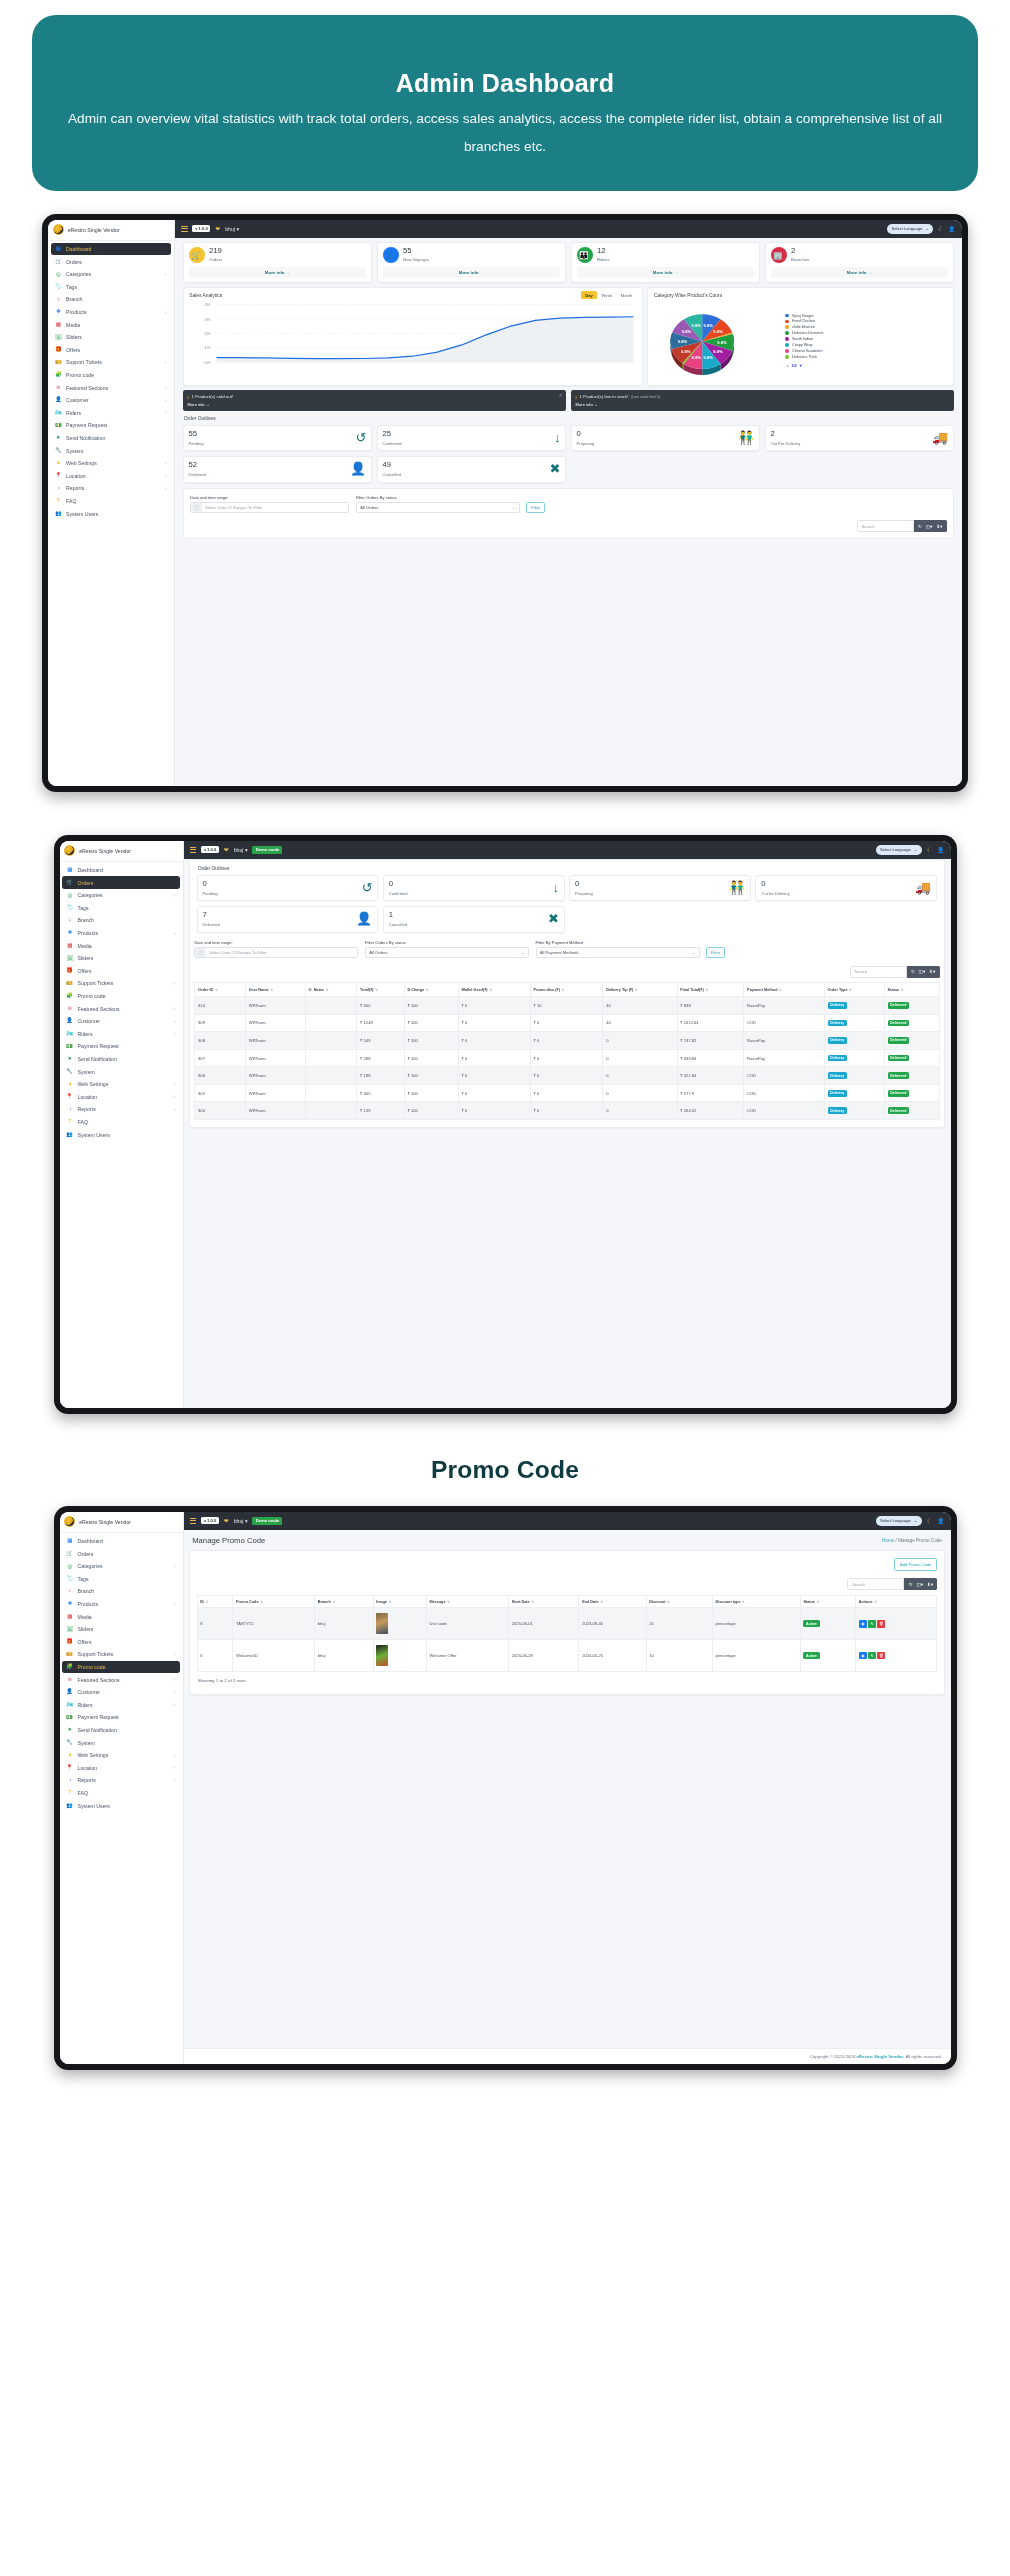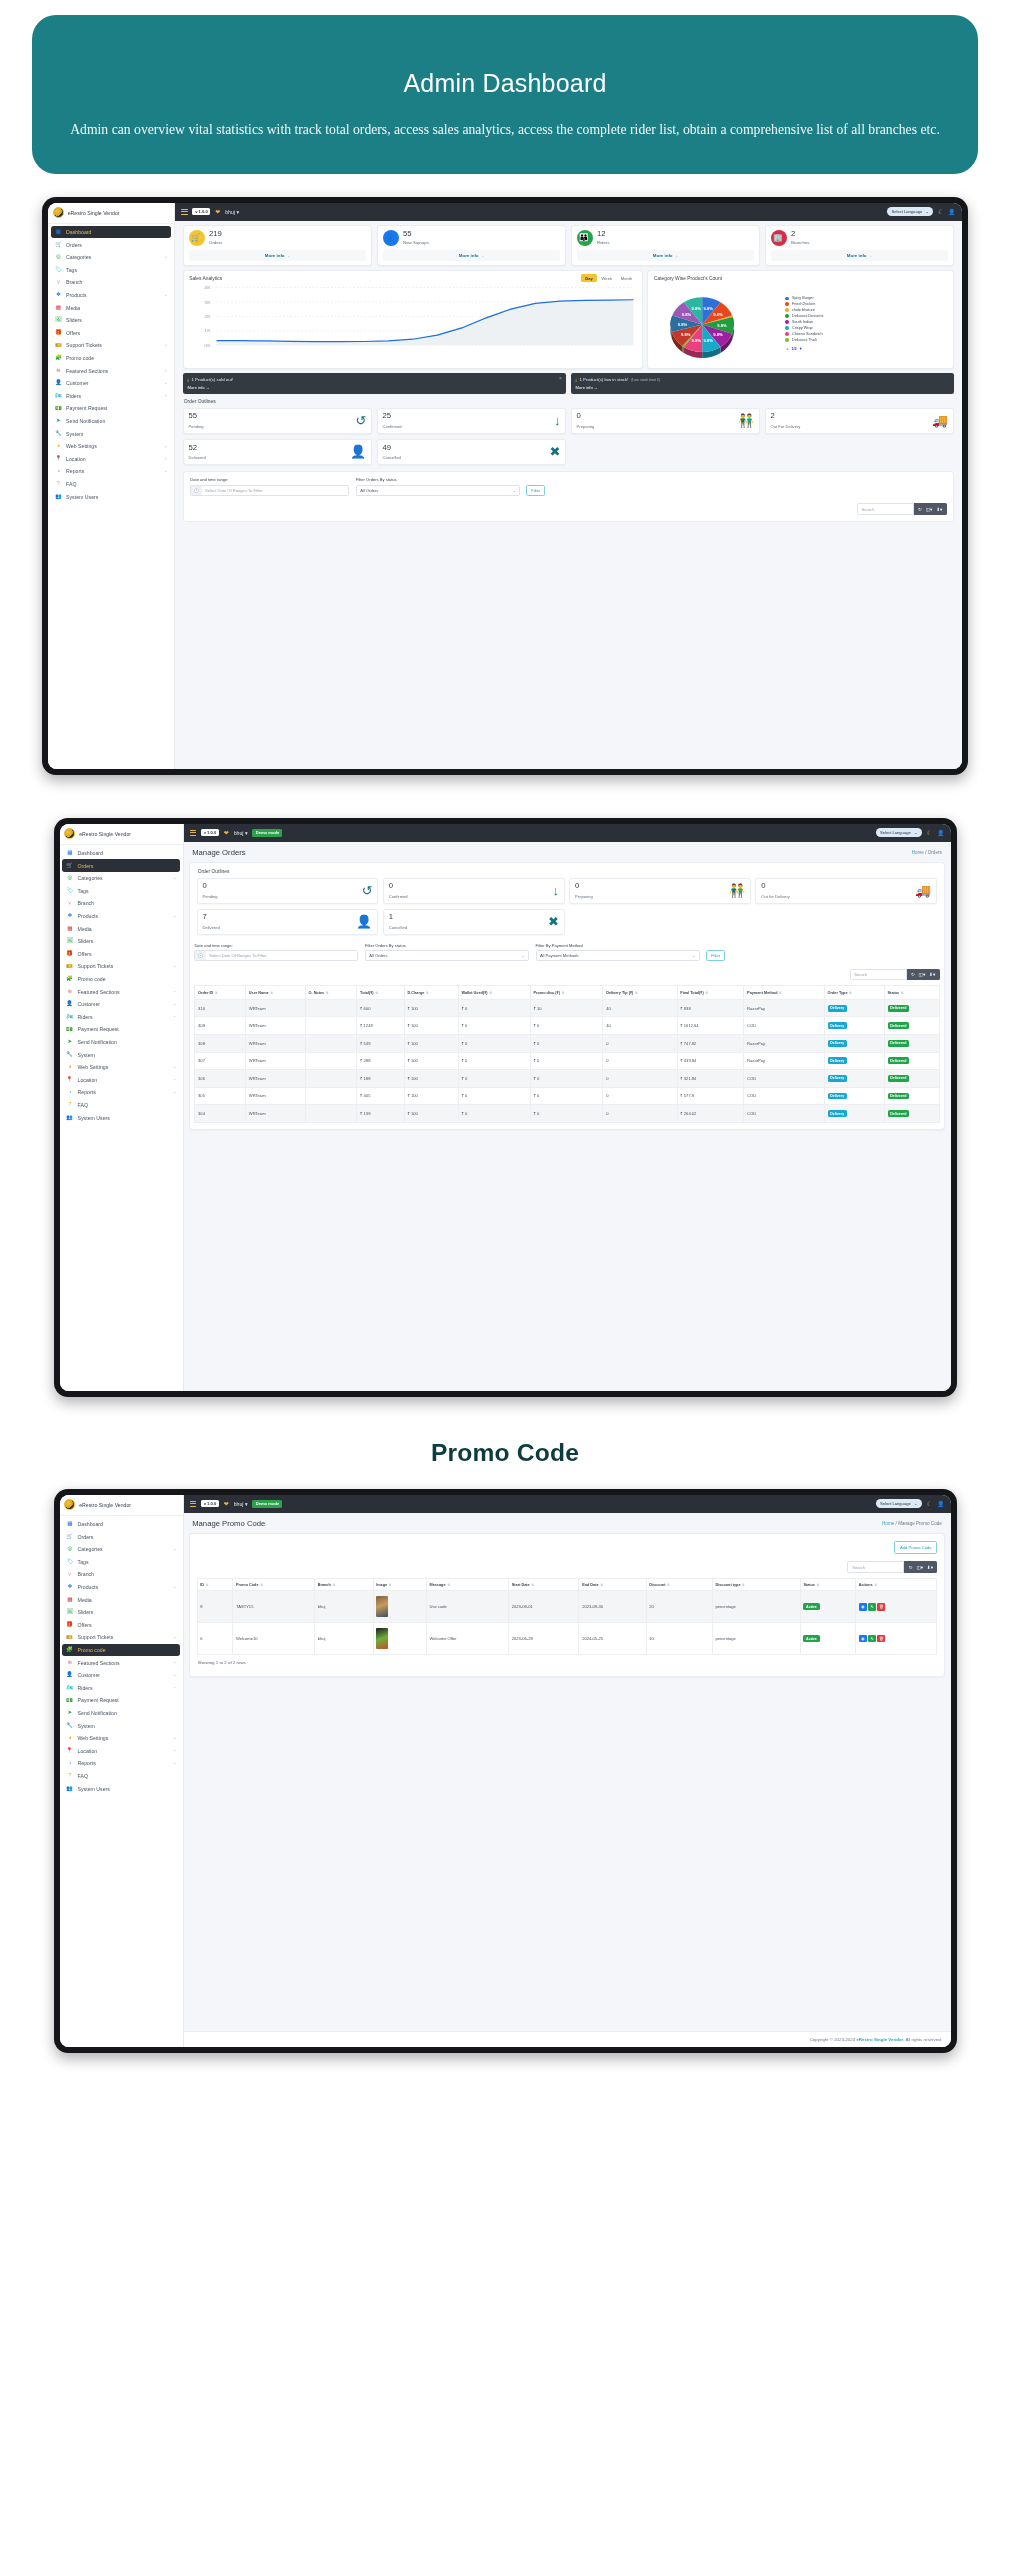--- a/index.html
+++ b/index.html
@@ -25,31 +25,30 @@
     color: #14717a;
     border-radius: 33px;
     padding: 14px 47px;
     font-size: 25px;
     font-weight: bold;
     letter-spacing: 0.2px;
     margin-top: 11px;
   }
   .hero-title {
     font-size: 25px;
-    font-weight: normal;
+    font-weight: bold;
     margin-top: 38px;
     letter-spacing: 0.2px;
   }
   .hero-sub {
     font-size: 13.7px;
     line-height: 2.05;
-    margin-top: 18px;
+    margin-top: 7px;
     font-weight: 300;
     color: #f2fbfb;
-    font-family: Liberation Serif, serif;
   }
 
   
   .sect-head { text-align: center; }
   .sect-title {
     font-size: 24.6px;
     font-weight: bold;
     color: #0d3b40;
     letter-spacing: 0.2px;
   }
@@ -825,26 +824,20 @@
           <span class="tb-right">
             <span class="lang-select">
               <span>Select Language</span>
               <span>⌄</span>
             </span>
             <span class="moon-ic">☾</span>
             <span class="user-ic">👤</span>
           </span>
         </div>
 
-        <div class="pagehead">
-          <div class="page-title">Manage Orders</div>
-          <div class="crumb">
-            <a href="#">Home</a><span> / </span><span>Orders</span>
-          </div>
-        </div>
 
         <div class="content">
           <div class="panel" style="padding:1.1px 4.4px 6.6px 4.4px;">
             <div class="ol-title">Order Outlines</div>
             <div class="ol-grid" id="ord-ol">
                 <div class="ol-card">
                   <div>
                     <div class="ol-num">0</div>
                     <div class="ol-lbl">Pending</div>
                   </div>

